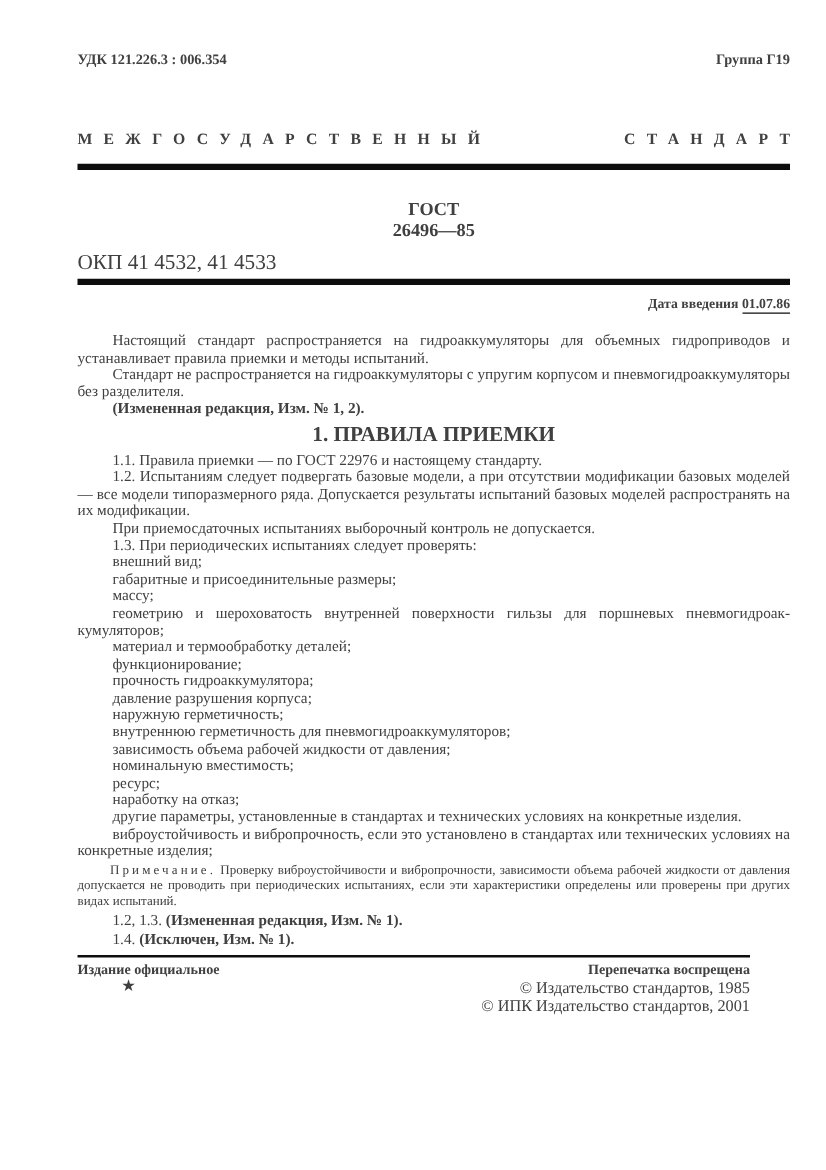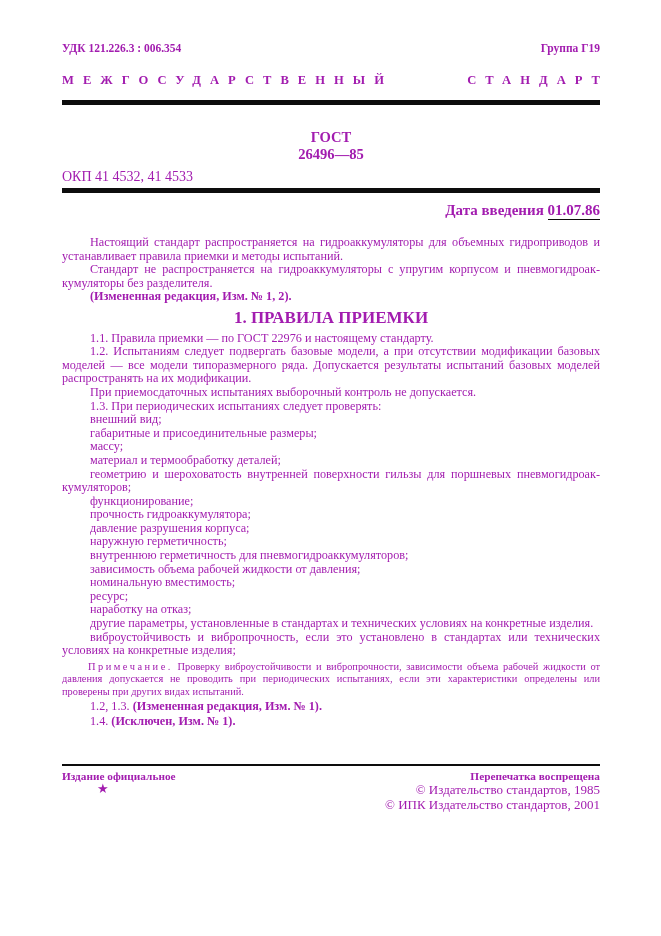--- a/index.html
+++ b/index.html
@@ -2,43 +2,43 @@
 <html><head>
 <meta charset="utf-8">
 <title>ГОСТ 26496—85</title>
 <style>
   html, body { margin: 0; padding: 0; background: #ffffff; }
   .page {
     position: relative;
     width: 661px;
     height: 936px;
     background: #ffffff;
-    color: #a21caf;
+    color: #404040;
     font-family: "Liberation Serif", "DejaVu Serif", serif;
     box-sizing: border-box;
-    padding: 42px 61px 0 62px;
+    padding: 42px 29px 0 62px;
     overflow: hidden;
   }
   
   .codes-row { display: flex; justify-content: space-between; font-size: 11.5px; font-weight: bold; }
   
   .banner { display: flex; justify-content: space-between; margin-top: 19px; font-size: 12.6px; font-weight: bold; white-space: nowrap; }
-  .banner span { letter-spacing: 9px; margin-right: -9px; }
+  .banner span { letter-spacing: 9px; margin-right: -9px; margin-top: 31px; }
   .rule-thick { height: 5px; background: #0d0d0d; margin-top: 12px; }
   .rule-thick2 { height: 5px; background: #0d0d0d; margin-top: 3px; }
   
   .title-grid { display: flex; margin-top: 9px; }
   .title-left { width: 356px; text-align: center; }
   .title-ru { font-size: 13.6px; font-weight: bold; letter-spacing: 1px; }
   .subtitle-ru { margin-top: 12px; font-size: 12.6px; font-weight: bold; }
   .title-en { margin-top: 14px; font-size: 11.6px; line-height: 14px; }
   .gost-block { flex: 1; text-align: center; padding-top: 15px; font-size: 14.6px; font-weight: bold; line-height: 17px; }
-  .okp-line { margin-top: 6px; font-size: 14px; }
+  .okp-line { margin-top: 6px; font-size: 17px; }
   
-  .date-line { margin-top: 9px; text-align: right; font-size: 15px; font-weight: bold; }
+  .date-line { margin-top: 9px; text-align: right; font-size: 11px; font-weight: bold; }
   .date-underline { border-bottom: 1.4px solid #0d0d0d; padding-bottom: 1px; }
   
   .body { margin-top: 17px; font-size: 12.2px; line-height: 13.6px; }
   .para { margin: 0; text-indent: 28px; text-align: justify; }
   .bold { font-weight: bold; }
   .section-heading { margin: 7px 0 7px 0; text-align: center; font-size: 17px; font-weight: bold; }
   .note-para { margin: 3px 0 0 0; font-size: 10.4px; line-height: 12.4px; text-indent: 26px; text-align: justify; }
   .note-label { letter-spacing: 2.5px; }
   .amendment-para { margin: 1px 0 0 0; text-indent: 28px; line-height: 14.4px; }
   
@@ -91,22 +91,22 @@
 
     <p class="para">1.1. Правила приемки — по ГОСТ 22976 и настоящему стандарту.</p>
     <p class="para">1.2. Испытаниям следует подвергать базовые модели, а при отсутствии модификации базовых моделей — все модели типоразмерного ряда. Допускается результаты испытаний базовых моделей распространять на их модификации.</p>
     <p class="para">При приемосдаточных испытаниях выборочный контроль не допускается.</p>
     <p class="para">1.3. При периодических испытаниях следует проверять:</p>
 
     <div>
         <p class="para">внешний вид;</p>
         <p class="para">габаритные и присоединительные размеры;</p>
         <p class="para">массу;</p>
+        <p class="para">геометрию и шероховатость внутренней поверхности гильзы для поршневых пневмогидроак­кумуляторов;</p>
         <p class="para">материал и термообработку деталей;</p>
-        <p class="para">геометрию и шероховатость внутренней поверхности гильзы для поршневых пневмогидроак­кумуляторов;</p>
         <p class="para">функционирование;</p>
         <p class="para">прочность гидроаккумулятора;</p>
         <p class="para">давление разрушения корпуса;</p>
         <p class="para">наружную герметичность;</p>
         <p class="para">внутреннюю герметичность для пневмогидроаккумуляторов;</p>
         <p class="para">зависимость объема рабочей жидкости от давления;</p>
         <p class="para">номинальную вместимость;</p>
         <p class="para">ресурс;</p>
         <p class="para">наработку на отказ;</p>
         <p class="para">другие параметры, установленные в стандартах и технических условиях на конкретные изделия.</p>

